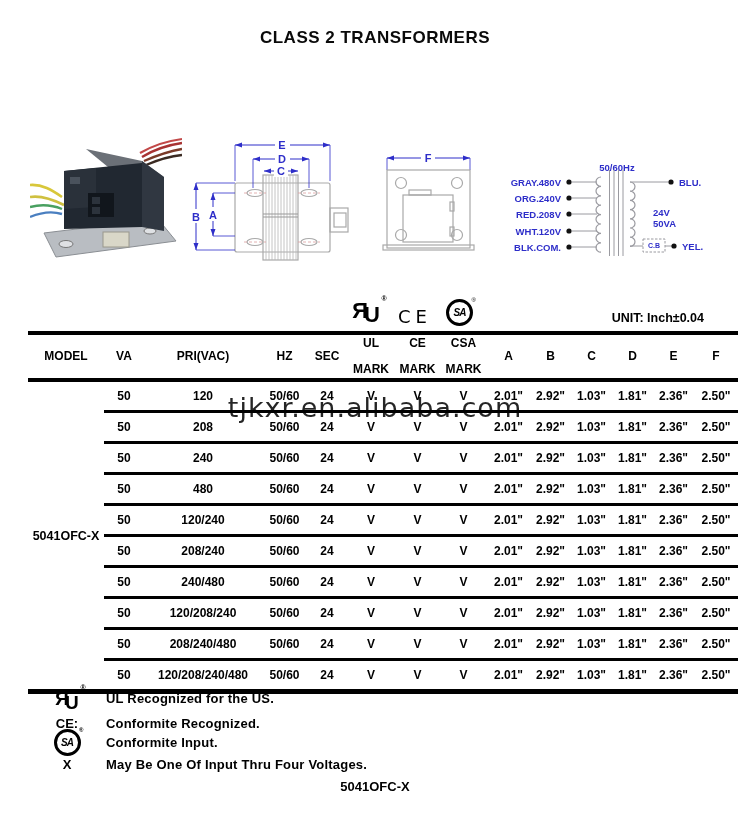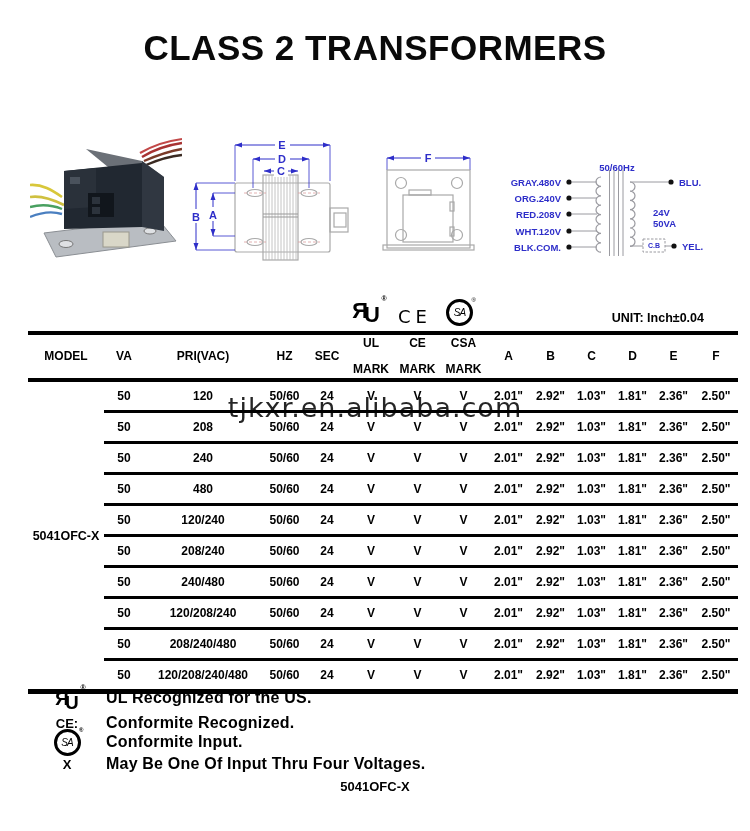--- a/index.html
+++ b/index.html
@@ -1,44 +1,44 @@
 <!DOCTYPE html>
 <html><head>
 <meta charset="utf-8">
 <style>
   html,body{margin:0;padding:0;background:#fff;}
   .page{position:relative;width:750px;height:831px;background:#fff;font-family:"Liberation Sans",sans-serif;overflow:hidden;color:#000;}
-  .title{position:absolute;top:28px;left:0;width:100%;text-align:center;font-size:35px;font-weight:bold;letter-spacing:.5px;margin:0;color:#0a0a0a;}
+  .title{position:absolute;top:28px;left:0;width:100%;text-align:center;font-size:17px;font-weight:bold;letter-spacing:.5px;margin:0;color:#0a0a0a;}
   .fig{position:absolute;}
   
   .ru{display:inline-flex;font-weight:bold;line-height:1;position:relative;color:#000;}
   .ru .r{display:inline-block;transform:scaleX(-1);font-size:22px;}
   .ru .u{font-size:22px;margin-left:-4px;position:relative;top:4px;}
   .ru .reg{position:absolute;top:-5px;right:-7px;font-size:7px;}
   .ru.sm .r,.ru.sm .u{font-size:19px;}
   .csa{width:21px;height:21px;border:3px solid #000;border-radius:50%;display:flex;align-items:center;justify-content:center;position:relative;background:#fff;}
-  .csa .inner{font-size:10px;font-weight:normal;font-style:italic;letter-spacing:-1px;}
+  .csa .inner{font-size:10px;font-weight:bold;font-style:italic;letter-spacing:-1px;}
   .csa .reg{position:absolute;top:-5px;right:-6px;font-size:6px;}
   .ce{font-family:"DejaVu Sans",sans-serif;font-size:18px;letter-spacing:5px;font-weight:normal;}
   .ul-pos{position:absolute;left:352px;top:300px;}
   .ce-pos{position:absolute;left:398px;top:306px;}
   .csa-pos{position:absolute;left:446px;top:299px;}
   .unit-note{position:absolute;top:311px;right:46px;font-size:12.5px;font-weight:bold;}
   .watermark{position:absolute;top:392px;left:50%;transform:translateX(-50%);font-family:"DejaVu Sans",sans-serif;font-size:27px;color:#000000;opacity:.85;letter-spacing:1px;white-space:nowrap;}
   
   .spec-table{position:absolute;left:28px;top:331px;width:710px;border-collapse:collapse;table-layout:fixed;border-top:4px solid #000;border-bottom:5px solid #000;}
   .spec-table th{font-size:12px;font-weight:bold;text-align:center;vertical-align:middle;padding:2px 0 3px;border-bottom:4px solid #000;line-height:12px;}
   .spec-table th .th2{display:block;margin-top:14px;}
   .spec-table tbody td{font-size:12px;font-weight:bold;text-align:center;vertical-align:middle;height:28px;padding:0;border-bottom:3px solid #000;}
   .spec-table tbody tr:last-child td{border-bottom:none;}
   .spec-table td.model-cell{border-bottom:none;font-size:12.5px;}
   
   .note{position:absolute;left:38px;display:flex;align-items:center;height:24px;}
   .note .sym{width:58px;display:flex;justify-content:center;align-items:center;font-weight:bold;font-size:13px;}
-  .note .txt{margin-left:10px;font-weight:bold;font-size:16px;letter-spacing:.2px;}
+  .note .txt{margin-left:10px;font-weight:bold;font-size:13px;letter-spacing:.2px;}
   .bottom-id{position:absolute;left:0;top:779px;width:100%;text-align:center;font-weight:bold;}
   .bottom-model{font-size:13px;}
   .bottom-frame{font-size:14.5px;margin-top:4px;letter-spacing:.5px;}
   
   text.blue{fill:#2e2ec9;font-family:"Liberation Sans",sans-serif;font-weight:bold;}
   .dimline{stroke:#2e2ec9;stroke-width:1;fill:none;}
   .dimext{stroke:#2e2ec9;stroke-width:.8;fill:none;}
   .arrow{fill:#2e2ec9;}
   .gray{stroke:#a9a9a9;stroke-width:1.2;fill:none;}
   .grayl{stroke:#b5b5b5;stroke-width:.8;fill:none;}

